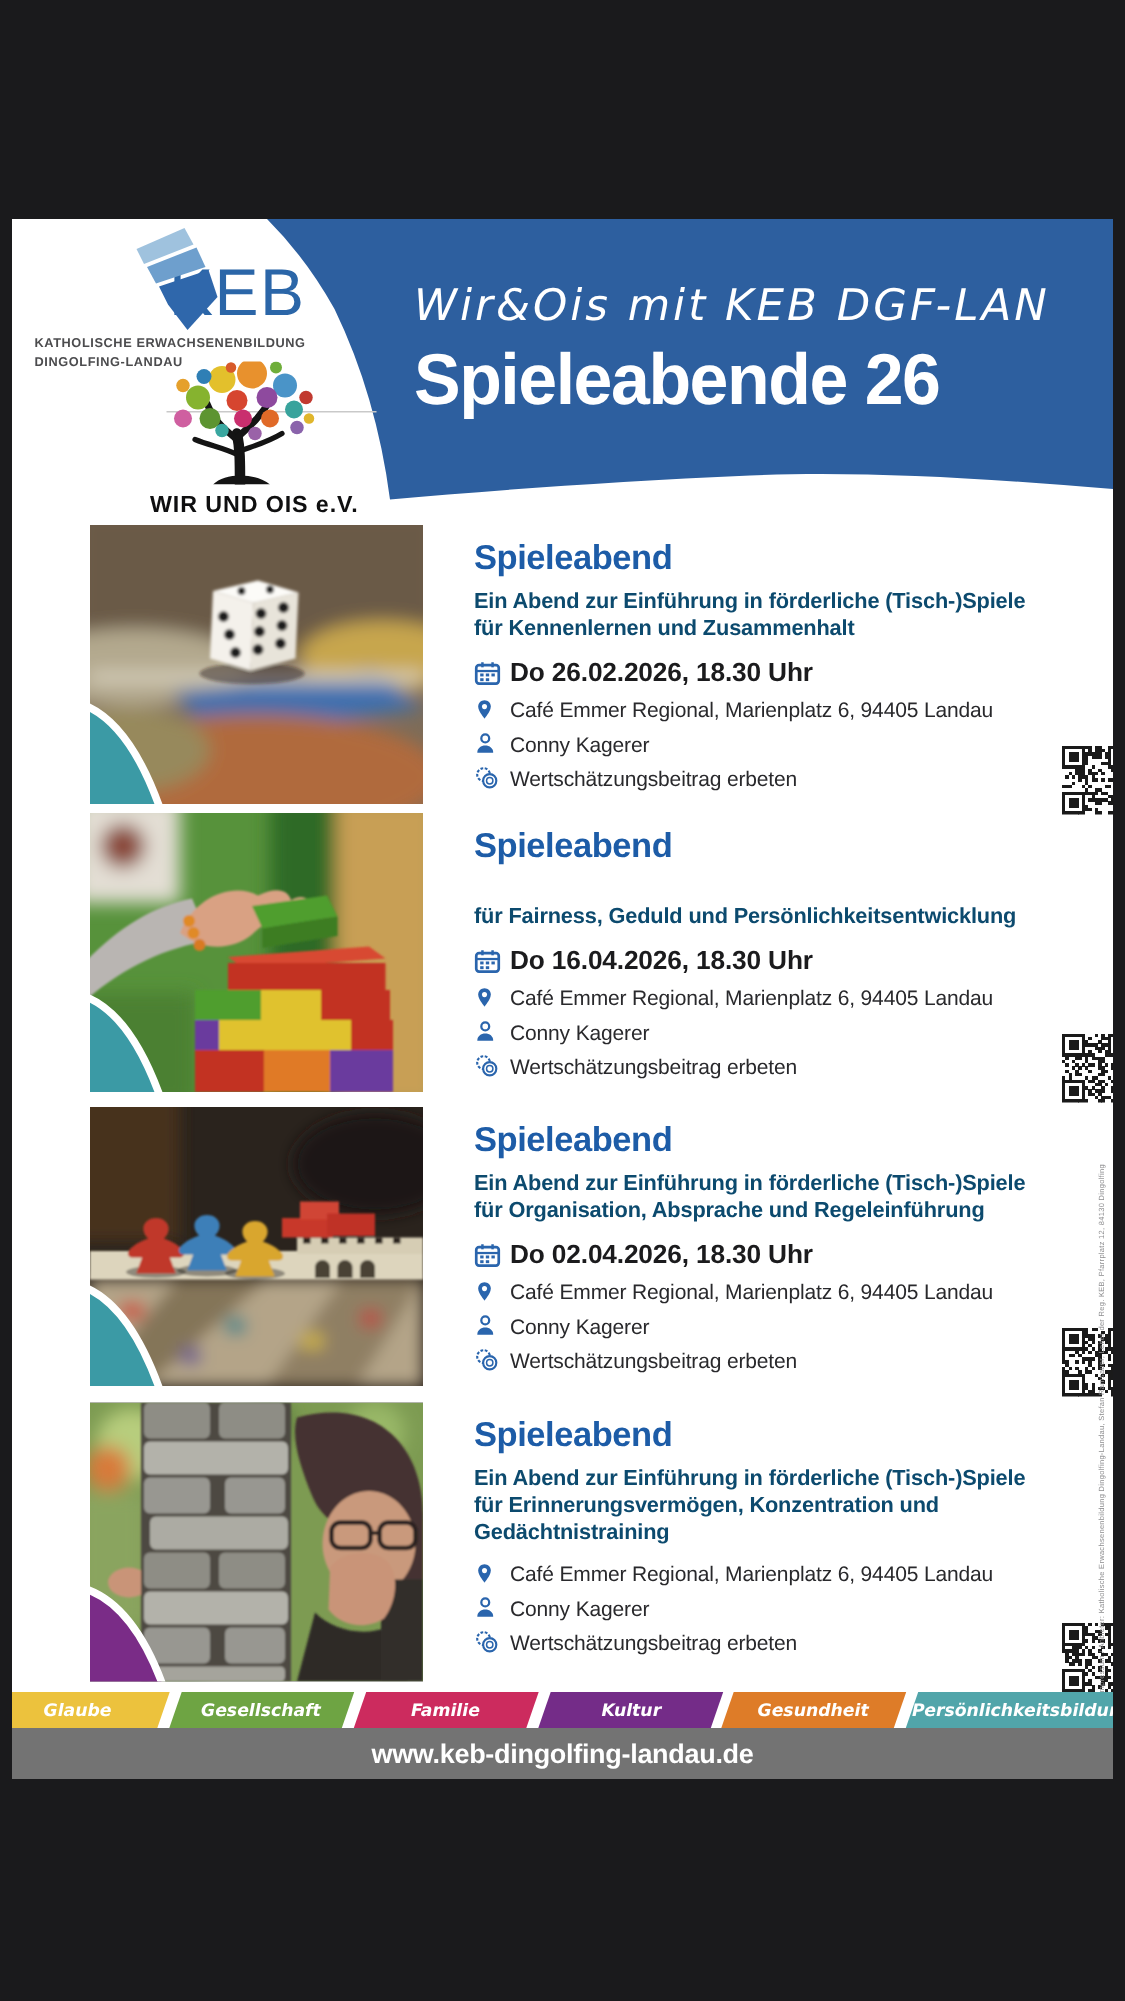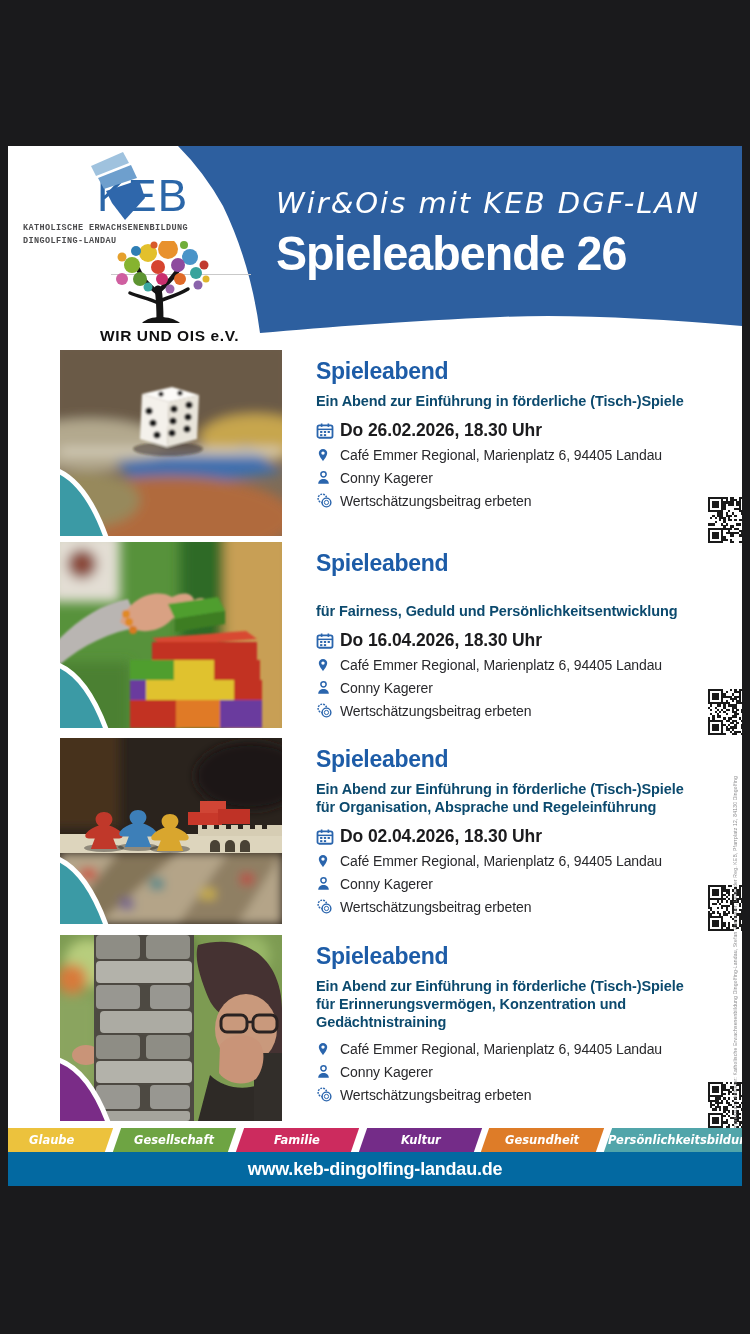--- a/index.html
+++ b/index.html
@@ -10,21 +10,21 @@
   
   .hdr{position:absolute;left:0;top:0;width:734px;height:200px;}
   .hdr svg.banner{position:absolute;left:0;top:0;}
   .banner-text{position:absolute;left:248px;top:40px;width:440px;text-align:left;color:#fff;margin-left:20px;}
   .script-line{font-family:"DejaVu Sans",sans-serif;font-style:italic;font-weight:500;
                font-size:29px;letter-spacing:2px;white-space:nowrap;}
   .big-title{font-size:48px;font-weight:800;letter-spacing:-1px;margin-top:6px;white-space:nowrap;
              transform:scaleX(.97);transform-origin:left;}
   .keb{position:absolute;left:15px;top:30px;}
   .keb-word{font-size:44px;font-weight:400;color:#2b66a8;letter-spacing:1px;line-height:40px;text-align:right;}
-  .keb-org{font-size:8.5px;color:#4c4c4e;letter-spacing:.4px;line-height:13px;margin-top:6px;font-weight:700;font-family:Liberation Mono, monospace;}
+  .keb-org{font-size:8.5px;color:#4c4c4e;letter-spacing:.4px;line-height:13px;margin-top:6px;font-weight:700;}
   .keb-rule{position:absolute;left:88px;top:98px;width:140px;height:1px;background:#c9c9c9;}
   .sail{position:absolute;left:64px;top:-26px;}
   .wuo{position:absolute;left:92px;top:95px;width:130px;text-align:left;}
   .wuo-caption{font-size:15.5px;font-weight:800;color:#0f0f10;letter-spacing:.6px;white-space:nowrap;}
 
   
   .event{position:absolute;left:0;width:734px;height:196px;margin-left:48px;}
   .photo{position:absolute;left:4px;top:0;width:222px;height:186px;overflow:hidden;background:#777;}
   .photo svg.art{position:absolute;left:0;top:0;}
   .wedge{position:absolute;left:-4px;bottom:-1px;}
@@ -159,20 +159,21 @@
       </svg>
       <svg class="wedge" width="58" height="72" viewBox="0 0 58 72">
         <path d="M0 5 Q30 17 50 72 L0 72 Z" fill="#3b9aa5"></path>
         <path d="M0 5 Q30 17 50 72" stroke="#ffffff" stroke-width="5" fill="none"></path>
       </svg>
     </div>
     <div class="info">
       <h2 class="ev-title">Spieleabend</h2>
       <p class="ev-desc">
         <span>Ein Abend zur Einführung in förderliche (Tisch-)Spiele</span><br>
+        <span>für Kennenlernen und Zusammenhalt</span>
       </p>
       <div class="row row-date">
         <span class="icn">
           <svg width="18" height="18" viewBox="0 0 24 24">
                 <rect x="2" y="4.5" width="20" height="16.5" rx="2.5" fill="none" stroke="#2a65ad" stroke-width="2.4"></rect>
                 <line x1="2" y1="9.8" x2="22" y2="9.8" stroke="#2a65ad" stroke-width="2"></line>
                 <line x1="7.5" y1="2" x2="7.5" y2="6.5" stroke="#2a65ad" stroke-width="2.2"></line>
                 <line x1="16.5" y1="2" x2="16.5" y2="6.5" stroke="#2a65ad" stroke-width="2.2"></line>
                 <g fill="#2a65ad">
                   <rect x="5.5" y="12" width="3" height="2.6"></rect>
@@ -1457,18 +1458,18 @@
             <span>Kultur</span>
           </div>
       <div class="tab" style="background: rgb(222, 124, 40);">
             <span>Gesundheit</span>
           </div>
       <div class="tab" style="background: rgb(81, 165, 170);">
             <span>Persönlichkeitsbildung</span>
           </div>
     </div>
   </div>
-  <div class="urlbar" style="background: #0369a1;">
+  <div class="urlbar" style="background: #737373;">
     <span>www.keb-dingolfing-landau.de</span>
   </div>
 
 </div>
 </div>
 
 </body></html>

